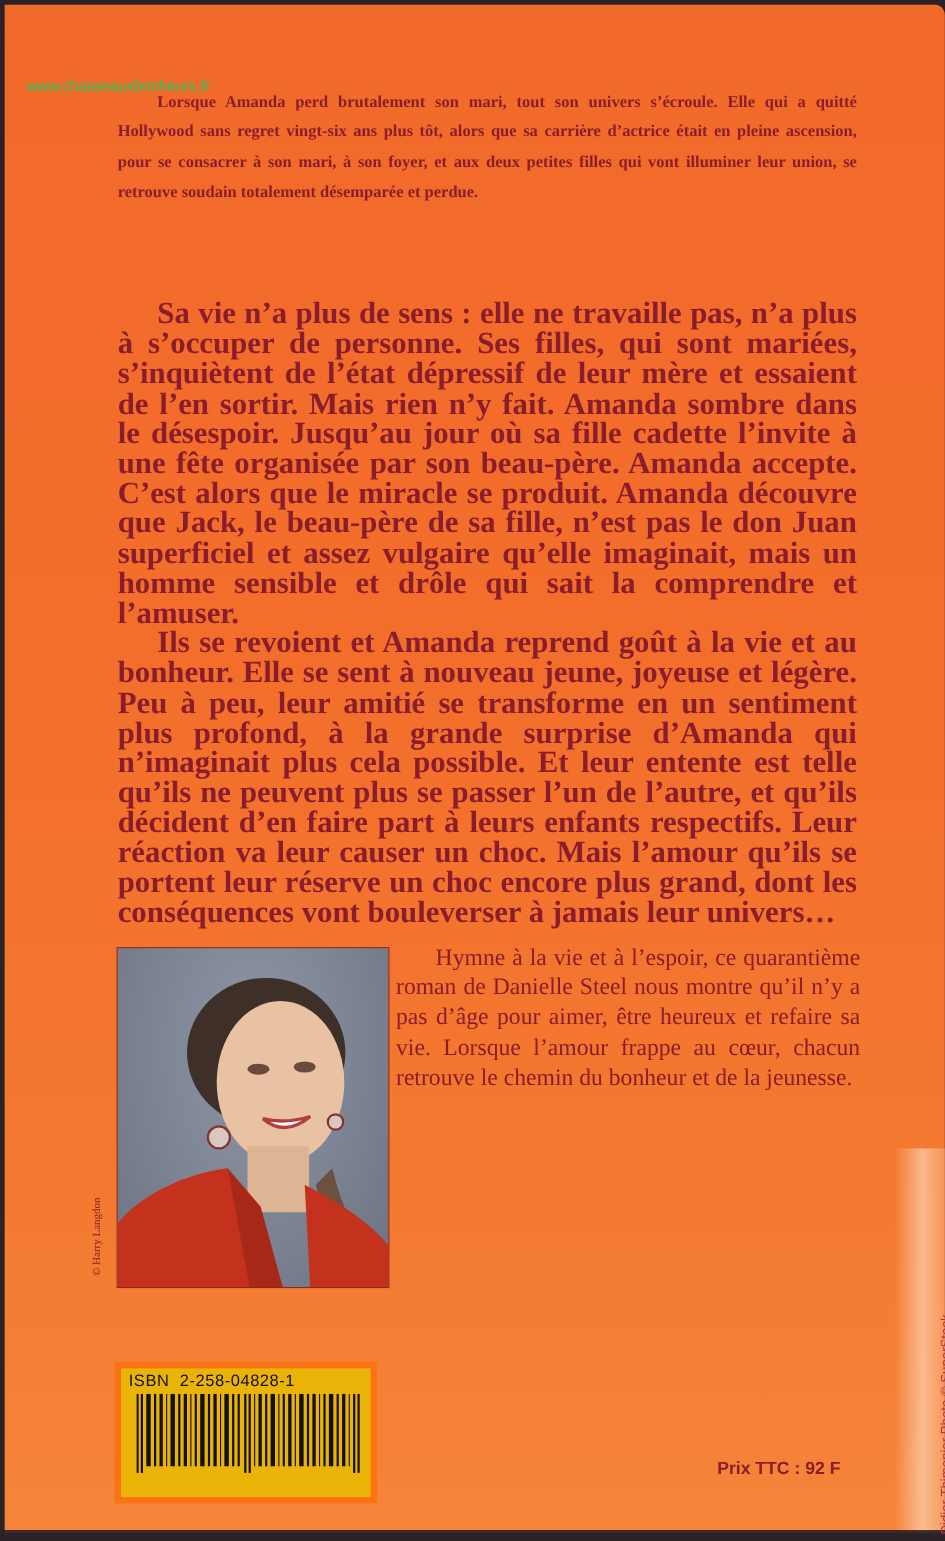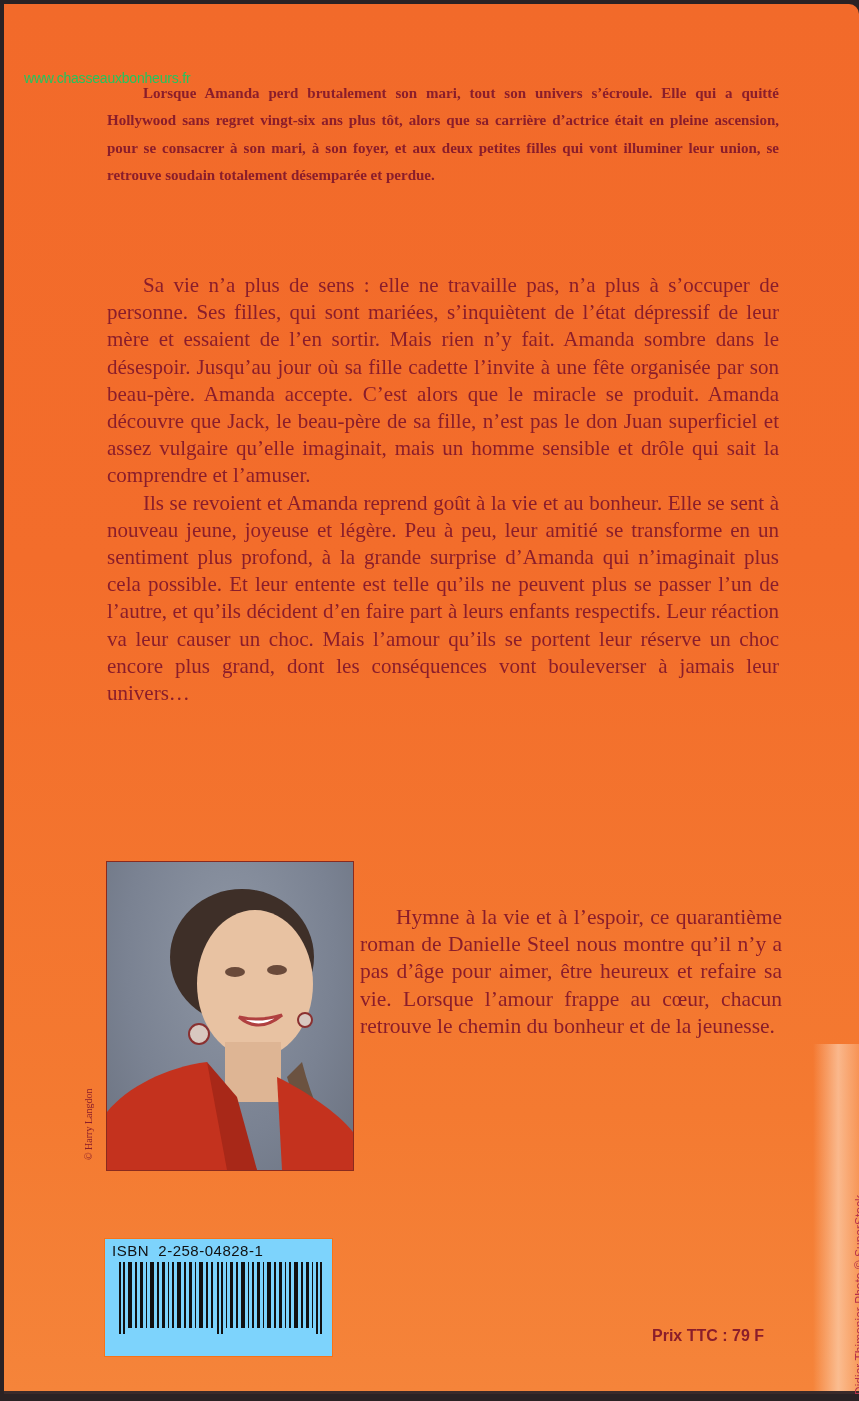--- a/index.html
+++ b/index.html
@@ -17,46 +17,46 @@
     .cover-edge {
       position: absolute; right: 0; top: 1040px; width: 46px; height: 347px;
       background: linear-gradient(90deg, rgba(255,255,255,0) 0%, rgba(255,235,215,0.55) 55%, rgba(255,210,170,0.3) 100%);
     }
     .watermark {
       position: absolute; left: 24px; top: 70px; font-family: "Liberation Sans", sans-serif;
       font-size: 14px; color: #22c55e; letter-spacing: -0.2px; z-index: 5;
     }
     .text-block {
       position: absolute; left: 107px; width: 672px; color: #8a1d2b;
-      text-align: justify; font-size: 21px; line-height: 27.2px;
+      text-align: justify; font-size: 28px; line-height: 27.2px; font-weight: bold;
     }
     .lead {
       top: 80px; font-weight: bold; font-size: 15px; line-height: 27.3px;
       text-indent: 36px;
     }
     .para { text-indent: 36px; margin: 0; }
     .body-text { top: 272px; }
     .photo {
       position: absolute; left: 106px; top: 861px; width: 246px; height: 308px;
       border: 1px solid #8a2a1e;
       background: radial-gradient(ellipse at 50% 30%, #8e96a4 0%, #7a8292 60%, #6b7280 100%);
       overflow: hidden;
     }
     .photo svg { display: block; }
     .photo-credit {
       position: absolute; left: 83px; top: 1160px; transform-origin: left top; transform: rotate(-90deg);
       font-size: 10px; color: #8a1d2b; white-space: nowrap;
     }
     .side-text {
       position: absolute; left: 360px; top: 857px; width: 422px; color: #8a1d2b;
-      font-size: 21.5px; line-height: 27.2px; text-align: justify; text-indent: 36px; margin-top: 47px;
+      font-size: 21.5px; line-height: 27.2px; text-align: justify; text-indent: 36px;
     }
     .barcode-box {
       position: absolute; left: 104px; top: 1238px; width: 227px; height: 117px;
-      background: #7dd3fc; border: 1px solid #f97316;
+      background: #eab308; border: 6px solid #f97316;
     }
     .isbn-line {
       position: absolute; left: 7px; top: 3px; font-family: "Liberation Sans", sans-serif;
       font-size: 15px; color: #111; letter-spacing: 0.5px; white-space: pre;
     }
     .bars { position: absolute; left: 14px; top: 23px; width: 205px; height: 72px; }
     .ean {
       position: absolute; left: 3px; top: 90px; font-family: "Liberation Sans", sans-serif;
       font-size: 21px; color: #111; letter-spacing: 3px; white-space: pre;
     }
@@ -154,15 +154,15 @@
         <rect x="175" y="0" width="4" height="66"></rect>
       <rect x="182" y="0" width="2" height="66"></rect>
         <rect x="187" y="0" width="3" height="66"></rect>
       <rect x="193" y="0" width="1" height="66"></rect>
         <rect x="197" y="0" width="2" height="72"></rect>
       <rect x="201" y="0" width="2" height="72"></rect>
     </g>
   </svg>
 </div>
 
-<div class="price">Prix TTC : 79 F</div>
+<div class="price">Prix TTC : 92 F</div>
 
 <div class="cover-credit">Didier Thimonier  Photo © SuperStock</div>
 
 </body></html>

